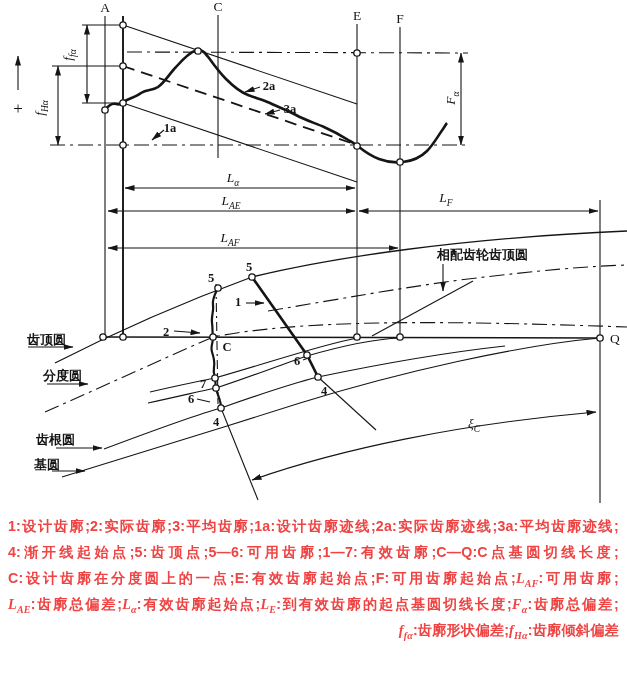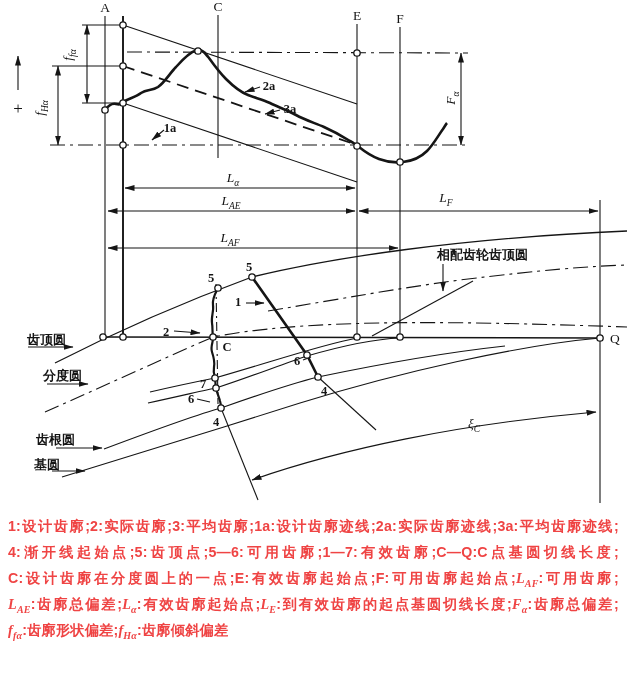--- a/index.html
+++ b/index.html
@@ -8,21 +8,21 @@
   svg{display:block;}
   .t-math{font-family:"Liberation Serif",serif;font-style:italic;font-size:13.5px;fill:#151515;}
   .t-cap{font-family:"Liberation Serif",serif;font-size:13.5px;fill:#151515;}
   .t-pt{font-family:"Liberation Serif",serif;font-size:12.5px;font-weight:bold;fill:#151515;}
   .t-cjk{font-family:"Liberation Sans",sans-serif;font-weight:bold;font-size:13px;fill:#151515;}
   .t-plus{font-family:"Liberation Serif",serif;font-size:17px;fill:#151515;}
   .legend{position:absolute;left:8px;right:8px;top:513px;color:#ef4444;}
   .legend-line{height:26px;overflow:hidden;text-align:justify;text-justify:inter-character;
     font-family:"Liberation Sans",sans-serif;font-weight:bold;font-size:14.2px;line-height:26px;letter-spacing:.2px;}
   .legend-line::after{content:"";display:inline-block;width:100%;}
-  .legend-line.center{text-align:left;}
+  .legend-line.center{text-align:right;}
   .legend-line.center::after{content:none;}
   .legend-line .it{font-family:"Liberation Serif",serif;font-style:italic;}
   .legend-line sub{font-family:"Liberation Serif",serif;font-style:italic;font-size:10px;}
 </style>
 </head>
 <body>
 
 <div class="page">
   <svg width="627" height="512" viewBox="0 0 627 512">
     <defs>

